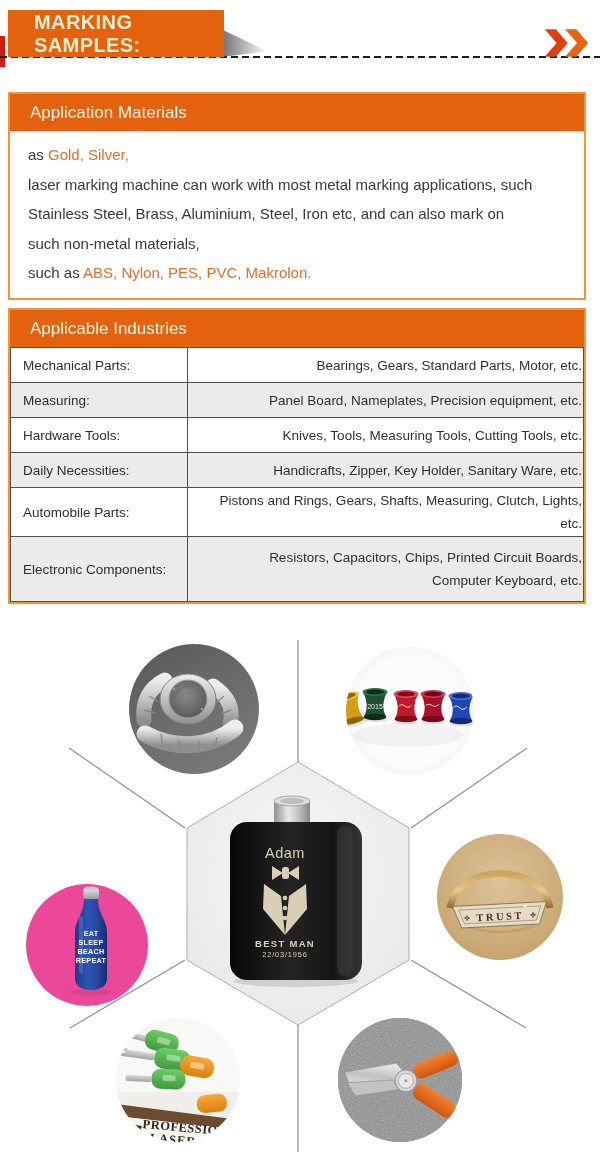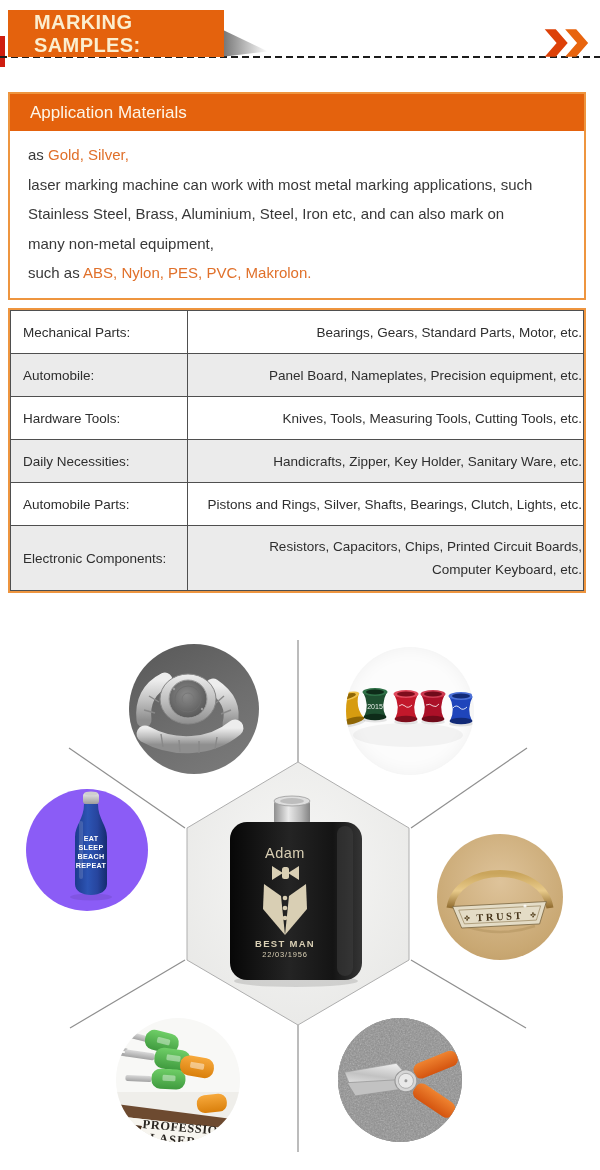--- a/index.html
+++ b/index.html
@@ -27,31 +27,31 @@
       display:flex;align-items:center;padding-left:20px;}
   .para{padding:9px 18px 0 18px;font-size:15px;line-height:29.5px;color:#383838;}
   .pline .orange{color:#e0702a;}
   .pline .dark{color:#383838;}
 
   table.ind{width:100%;border-collapse:collapse;table-layout:fixed;}
   table.ind td{border:1px solid #4f4f4f;font-size:13.5px;color:#2e2e2e;
       vertical-align:middle;}
   table.ind td.lab{width:163px;padding-left:12px;}
   table.ind td.val{padding-left:14px;white-space:pre-line;line-height:23px;text-align:right;}
-  table.ind tr{height:43px;}
+  table.ind tr{height:35px;}
   table.ind tr.tall{height:65px;margin-left:9px;}
   table.ind tr.alt{background:#ebebeb;}
 
   
   .circle{position:absolute;border-radius:50%;overflow:hidden;}
   .c-watch{left:129px;top:644px;width:130px;height:130px;
       background:linear-gradient(150deg,#585858,#6e6e6e 55%,#7c7c7c);}
   .c-cups{left:346px;top:647px;width:128px;height:128px;background:#fcfcfc;
       box-shadow:inset 0 0 18px rgba(0,0,0,.05);}
-  .c-bottle{left:26px;top:789px;width:122px;height:122px;background:#8b5cf6;}
+  .c-bottle{left:26px;top:884px;width:122px;height:122px;background:#ec4899;}
   .c-ring{left:437px;top:834px;width:126px;height:126px;
       background:radial-gradient(circle at 50% 38%,#dec39a,#c9a873 70%,#bb9660);}
   .c-tools{left:116px;top:1018px;width:124px;height:124px;background:#f8f8f6;}
   .c-pliers{left:338px;top:1018px;width:124px;height:124px;background:#8e8e8e;}
   .hexsvg{left:185px;top:760px;}
   .linesvg{left:0;top:600px;}
   svg text{font-family:"Liberation Sans", sans-serif;}
   svg text.serif{font-family:"Liberation Serif", serif;}
 </style>
 </head>
@@ -69,47 +69,50 @@
 </svg>
 
 <div class="abs sec sec-mat">
   <div class="sec-head">
     <span>Application Materials</span>
   </div>
   <div class="para">
       <div class="pline"><span class="dark">as </span><span class="orange">Gold, Silver,</span></div>
       <div class="pline"><span class="dark">laser marking machine can work with most metal marking applications, such</span></div>
       <div class="pline"><span class="dark">Stainless Steel, Brass, Aluminium, Steel, Iron etc, and can also mark on</span></div>
-      <div class="pline"><span class="dark">many non-metal equipment,</span></div>
+      <div class="pline"><span class="dark">such non-metal materials,</span></div>
       <div class="pline"><span class="dark">such as </span><span class="orange">ABS, Nylon, PES, PVC, Makrolon.</span></div>
     </div>
 </div>
 
 <div class="abs sec sec-ind">
+  <div class="sec-head">
+    <span>Applicable Industries</span>
+  </div>
   <table class="ind">
     <tbody id="ind-tbody">
         <tr>
           <td class="lab">Mechanical Parts:</td>
           <td class="val">Bearings, Gears, Standard Parts, Motor, etc.</td>
         </tr>
         <tr class="alt">
-          <td class="lab">Automobile:</td>
+          <td class="lab">Measuring:</td>
           <td class="val">Panel Board, Nameplates, Precision equipment, etc.</td>
         </tr>
         <tr>
           <td class="lab">Hardware Tools:</td>
           <td class="val">Knives, Tools, Measuring Tools, Cutting Tools, etc.</td>
         </tr>
         <tr class="alt">
           <td class="lab">Daily Necessities:</td>
           <td class="val">Handicrafts, Zipper, Key Holder, Sanitary Ware, etc.</td>
         </tr>
         <tr>
           <td class="lab">Automobile Parts:</td>
-          <td class="val">Pistons and Rings, Silver, Shafts, Bearings, Clutch, Lights, etc.</td>
+          <td class="val">Pistons and Rings, Gears, Shafts, Measuring, Clutch, Lights, etc.</td>
         </tr>
         <tr class="alt tall">
           <td class="lab">Electronic Components:</td>
           <td class="val">Resistors, Capacitors, Chips, Printed Circuit Boards,
 Computer Keyboard, etc.</td>
         </tr>
       </tbody>
   </table>
 </div>
 

